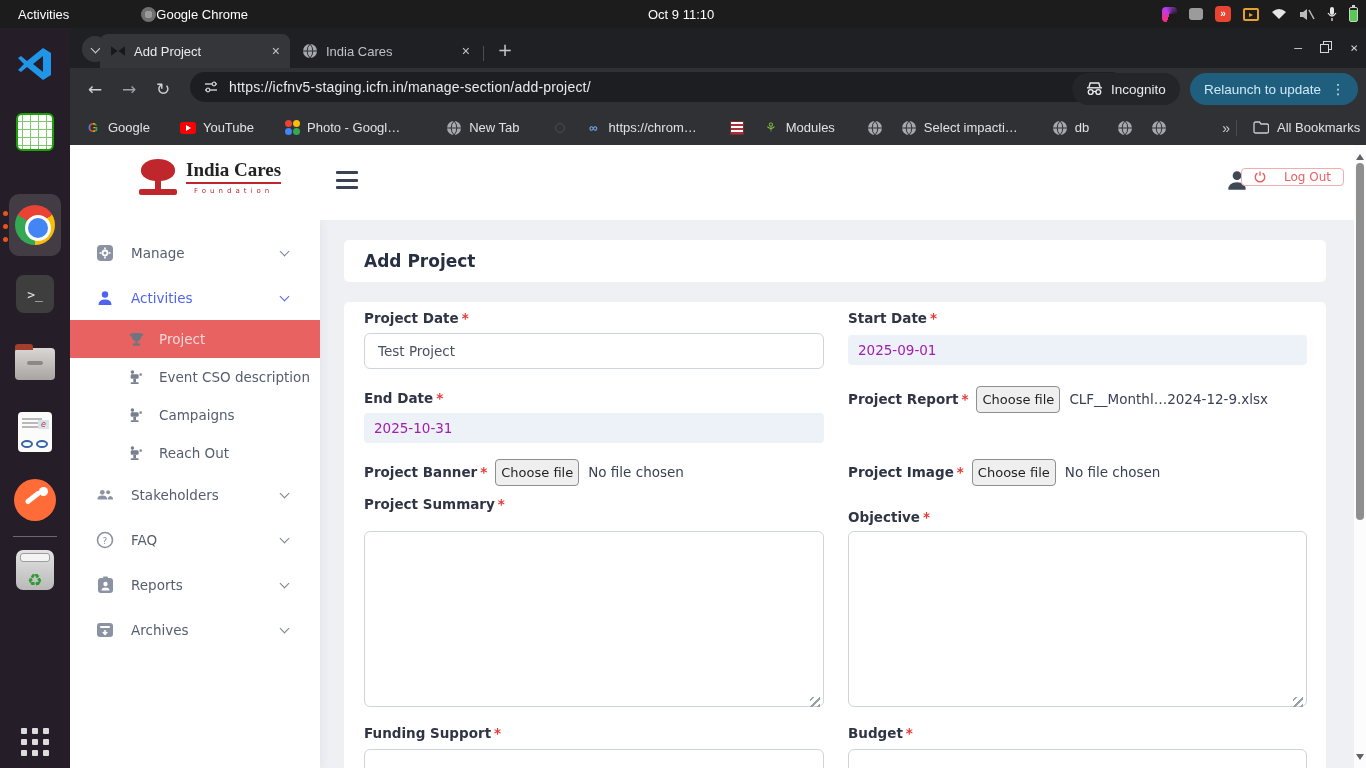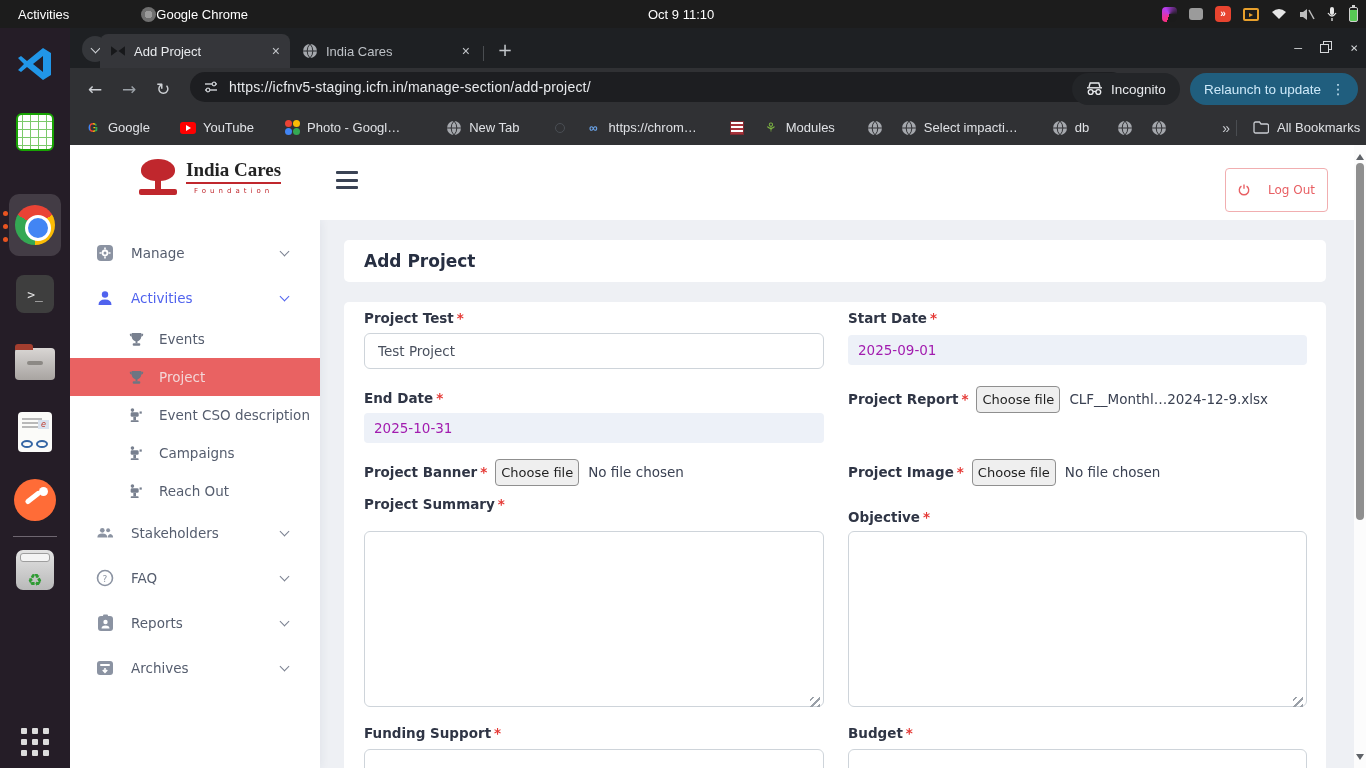--- a/index.html
+++ b/index.html
@@ -91,21 +91,21 @@
   .brand{position:absolute;left:68px;top:14px;display:flex;align-items:center;gap:8px}
   .brand-tree{width:40px;height:36px;position:relative}
   .brand-tree .canopy{position:absolute;left:3px;top:0;width:34px;height:22px;border-radius:50% 50% 45% 45%;background:#c0272d}
   .brand-tree .trunk{position:absolute;left:17px;top:18px;width:6px;height:12px;background:#c0272d}
   .brand-tree .ground{position:absolute;left:1px;bottom:0;width:38px;height:6px;background:#c0272d;border-radius:2px}
   .brand-text .title{font-family:"Liberation Serif",serif;font-weight:bold;font-size:19px;color:#232323;border-bottom:2px solid #c0272d;padding-bottom:1px}
   .brand-text .sub{font-size:7px;letter-spacing:4px;color:#c0272d;margin-top:3px;text-align:center}
   .hamburger{position:absolute;left:266px;top:26px;width:22px;height:18px;display:flex;flex-direction:column;justify-content:space-between}
   .hamburger i{height:3px;background:#3a4354;border-radius:1px}
   .user-ico{position:absolute;right:104px;top:22px}
-  .logout-btn{position:absolute;right:26px;top:23px;height:44px;border:1px solid #f1aeb0;border-radius:4px;background:#fff;color:#e85f63;font-size:12px;display:flex;align-items:center;gap:18px;padding:0 12px;font-family:"DejaVu Sans",sans-serif}
+  .logout-btn{position:absolute;right:10px;top:23px;height:18px;border:1px solid #f1aeb0;border-radius:4px;background:#fff;color:#e85f63;font-size:12px;display:flex;align-items:center;gap:18px;padding:0 12px;font-family:"DejaVu Sans",sans-serif}
 
   .sidebar{position:absolute;left:0;top:75px;width:250px;height:548px;background:#fff;box-shadow:2px 0 8px rgba(40,50,80,.06);z-index:4;padding-top:10px}
   .sb-item{height:45px;display:flex;align-items:center;padding-left:26px;position:relative;color:#555d6e;font-size:13.5px}
   .sb-sub{height:38px;padding-left:57px}
   .sb-item .lbl{margin-left:17px}
   .sb-sub .lbl{margin-left:14px}
   .sb-item.active-parent{color:#5063ee}
   .sb-item.hl{background:#e96262;color:#f3d6d7}
   .chev{position:absolute;right:32px;width:7px;height:7px;border-right:1.7px solid #7a8090;border-bottom:1.7px solid #7a8090;transform:rotate(45deg);margin-top:-3px}
   .chev.blue{border-color:#5063ee}
@@ -423,31 +423,20 @@
     <div class="sb-item active-parent">
       <span class="sb-ic">
         <svg width="18" height="18" viewBox="0 0 18 18">
             <circle cx="9" cy="5.5" r="3.2" fill="#5063ee"></circle>
             <path d="M2.5 16 q0-5.5 6.5-5.5 t6.5 5.5 Z" fill="#5063ee"></path>
           </svg>
       </span>
       <span class="lbl">Activities</span>
       <span class="chev blue"></span>
     </div>
-    <div class="sb-item sb-sub">
-      <span class="sb-ic">
-        <svg width="17" height="17" viewBox="0 0 18 18">
-            <path d="M4 2 h10 v4 a5 5 0 0 1-10 0 Z" fill="#78808f"></path>
-            <path d="M2 3 h2 v3 a2.5 2.5 0 0 1-2-3 Z M16 3 h-2 v3 a2.5 2.5 0 0 0 2-3 Z" fill="#78808f"></path>
-            <rect x="8" y="10" width="2" height="3" fill="#78808f"></rect>
-            <rect x="5" y="13" width="8" height="2.5" rx="1" fill="#78808f"></rect>
-          </svg>
-      </span>
-      <span class="lbl">Events</span>
-    </div>
     <div class="sb-item sb-sub hl">
       <span class="sb-ic">
         <svg width="17" height="17" viewBox="0 0 18 18">
             <path d="M4 2 h10 v4 a5 5 0 0 1-10 0 Z" fill="#6e7582"></path>
             <path d="M2 3 h2 v3 a2.5 2.5 0 0 1-2-3 Z M16 3 h-2 v3 a2.5 2.5 0 0 0 2-3 Z" fill="#6e7582"></path>
             <rect x="8" y="10" width="2" height="3" fill="#6e7582"></rect>
             <rect x="5" y="13" width="8" height="2.5" rx="1" fill="#6e7582"></rect>
           </svg>
       </span>
       <span class="lbl">Project</span>
@@ -536,21 +525,21 @@
   </div>
 
   <div class="main">
     <div class="title-card">
       <h1>Add Project</h1>
     </div>
 
     <div class="form-card">
 
       <span class="fld-label" style="left:20px;top:8px">
-        <span>Project Test</span><span class="req">*</span>
+        <span>Project Date</span><span class="req">*</span>
       </span>
       <input class="txt-input" style="left: 20px; top: 31px; width: 460px;" value="Test Project">
 
       <span class="fld-label" style="left:504px;top:8px">
         <span>Start Date</span><span class="req">*</span>
       </span>
       <input class="date-input" style="left: 504px; top: 33px; width: 459px;" value="2025-09-01">
 
       <span class="fld-label" style="left:20px;top:88px">
         <span>End Date</span><span class="req">*</span>

